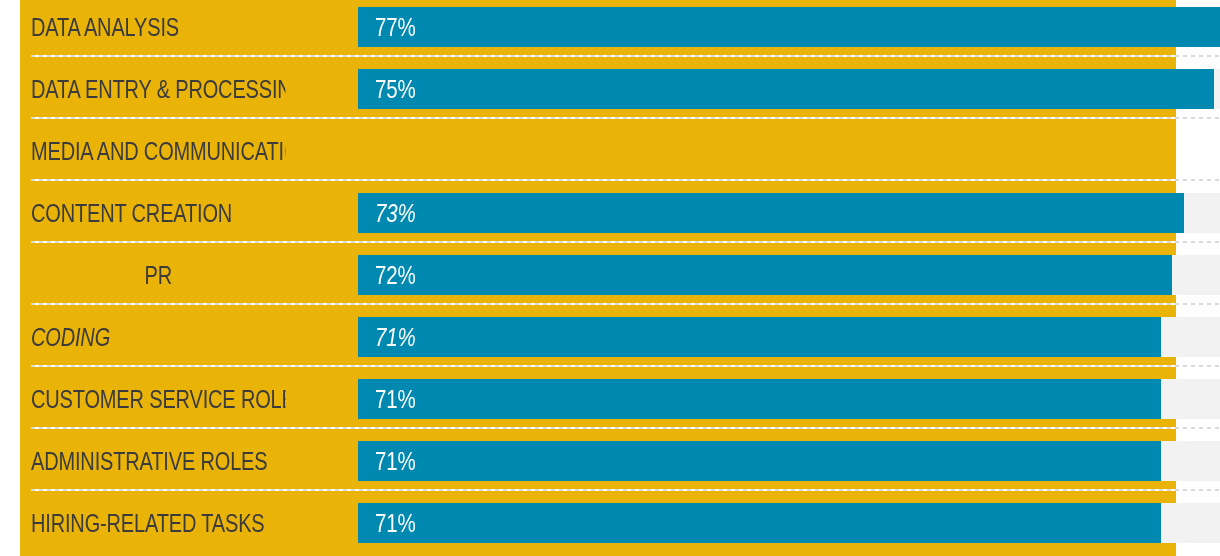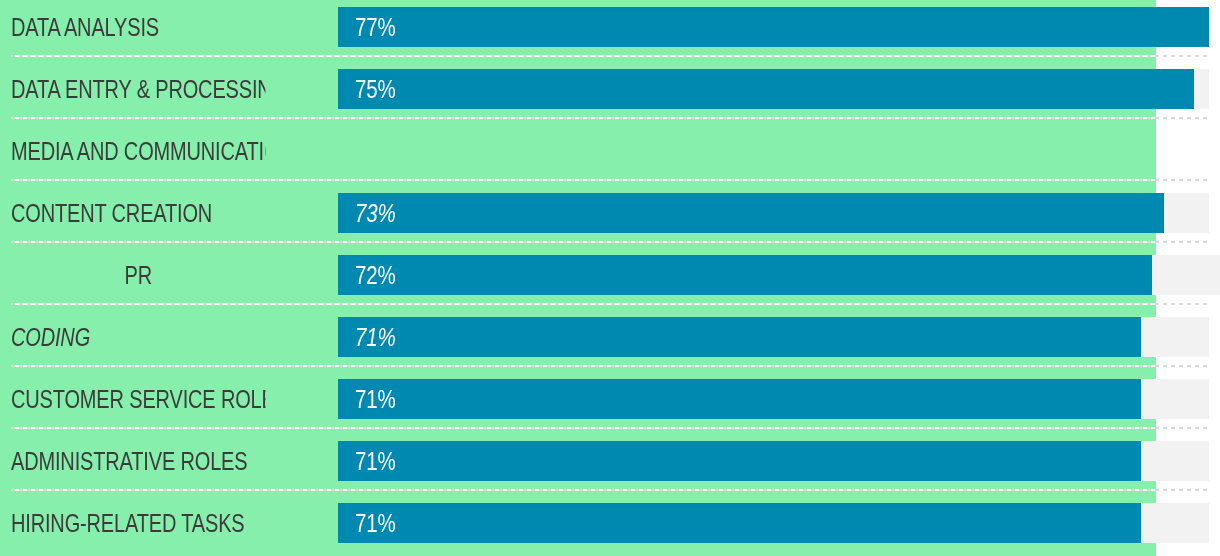--- a/index.html
+++ b/index.html
@@ -12,21 +12,22 @@
     height: 556px;
     overflow: hidden;
     font-family: "Liberation Sans", "DejaVu Sans", sans-serif;
     -webkit-font-smoothing: antialiased;
   }
 
   #chart {
     position: relative;
     width: 1156px;
     height: 556px;
-    background: #86efac;
+    background: #eab308;
+    margin-left: 20px;
   }
 
   .row {
     position: absolute;
     left: 0;
     width: 1220px;
     height: 62px;
   }
 
   .row-sep {

